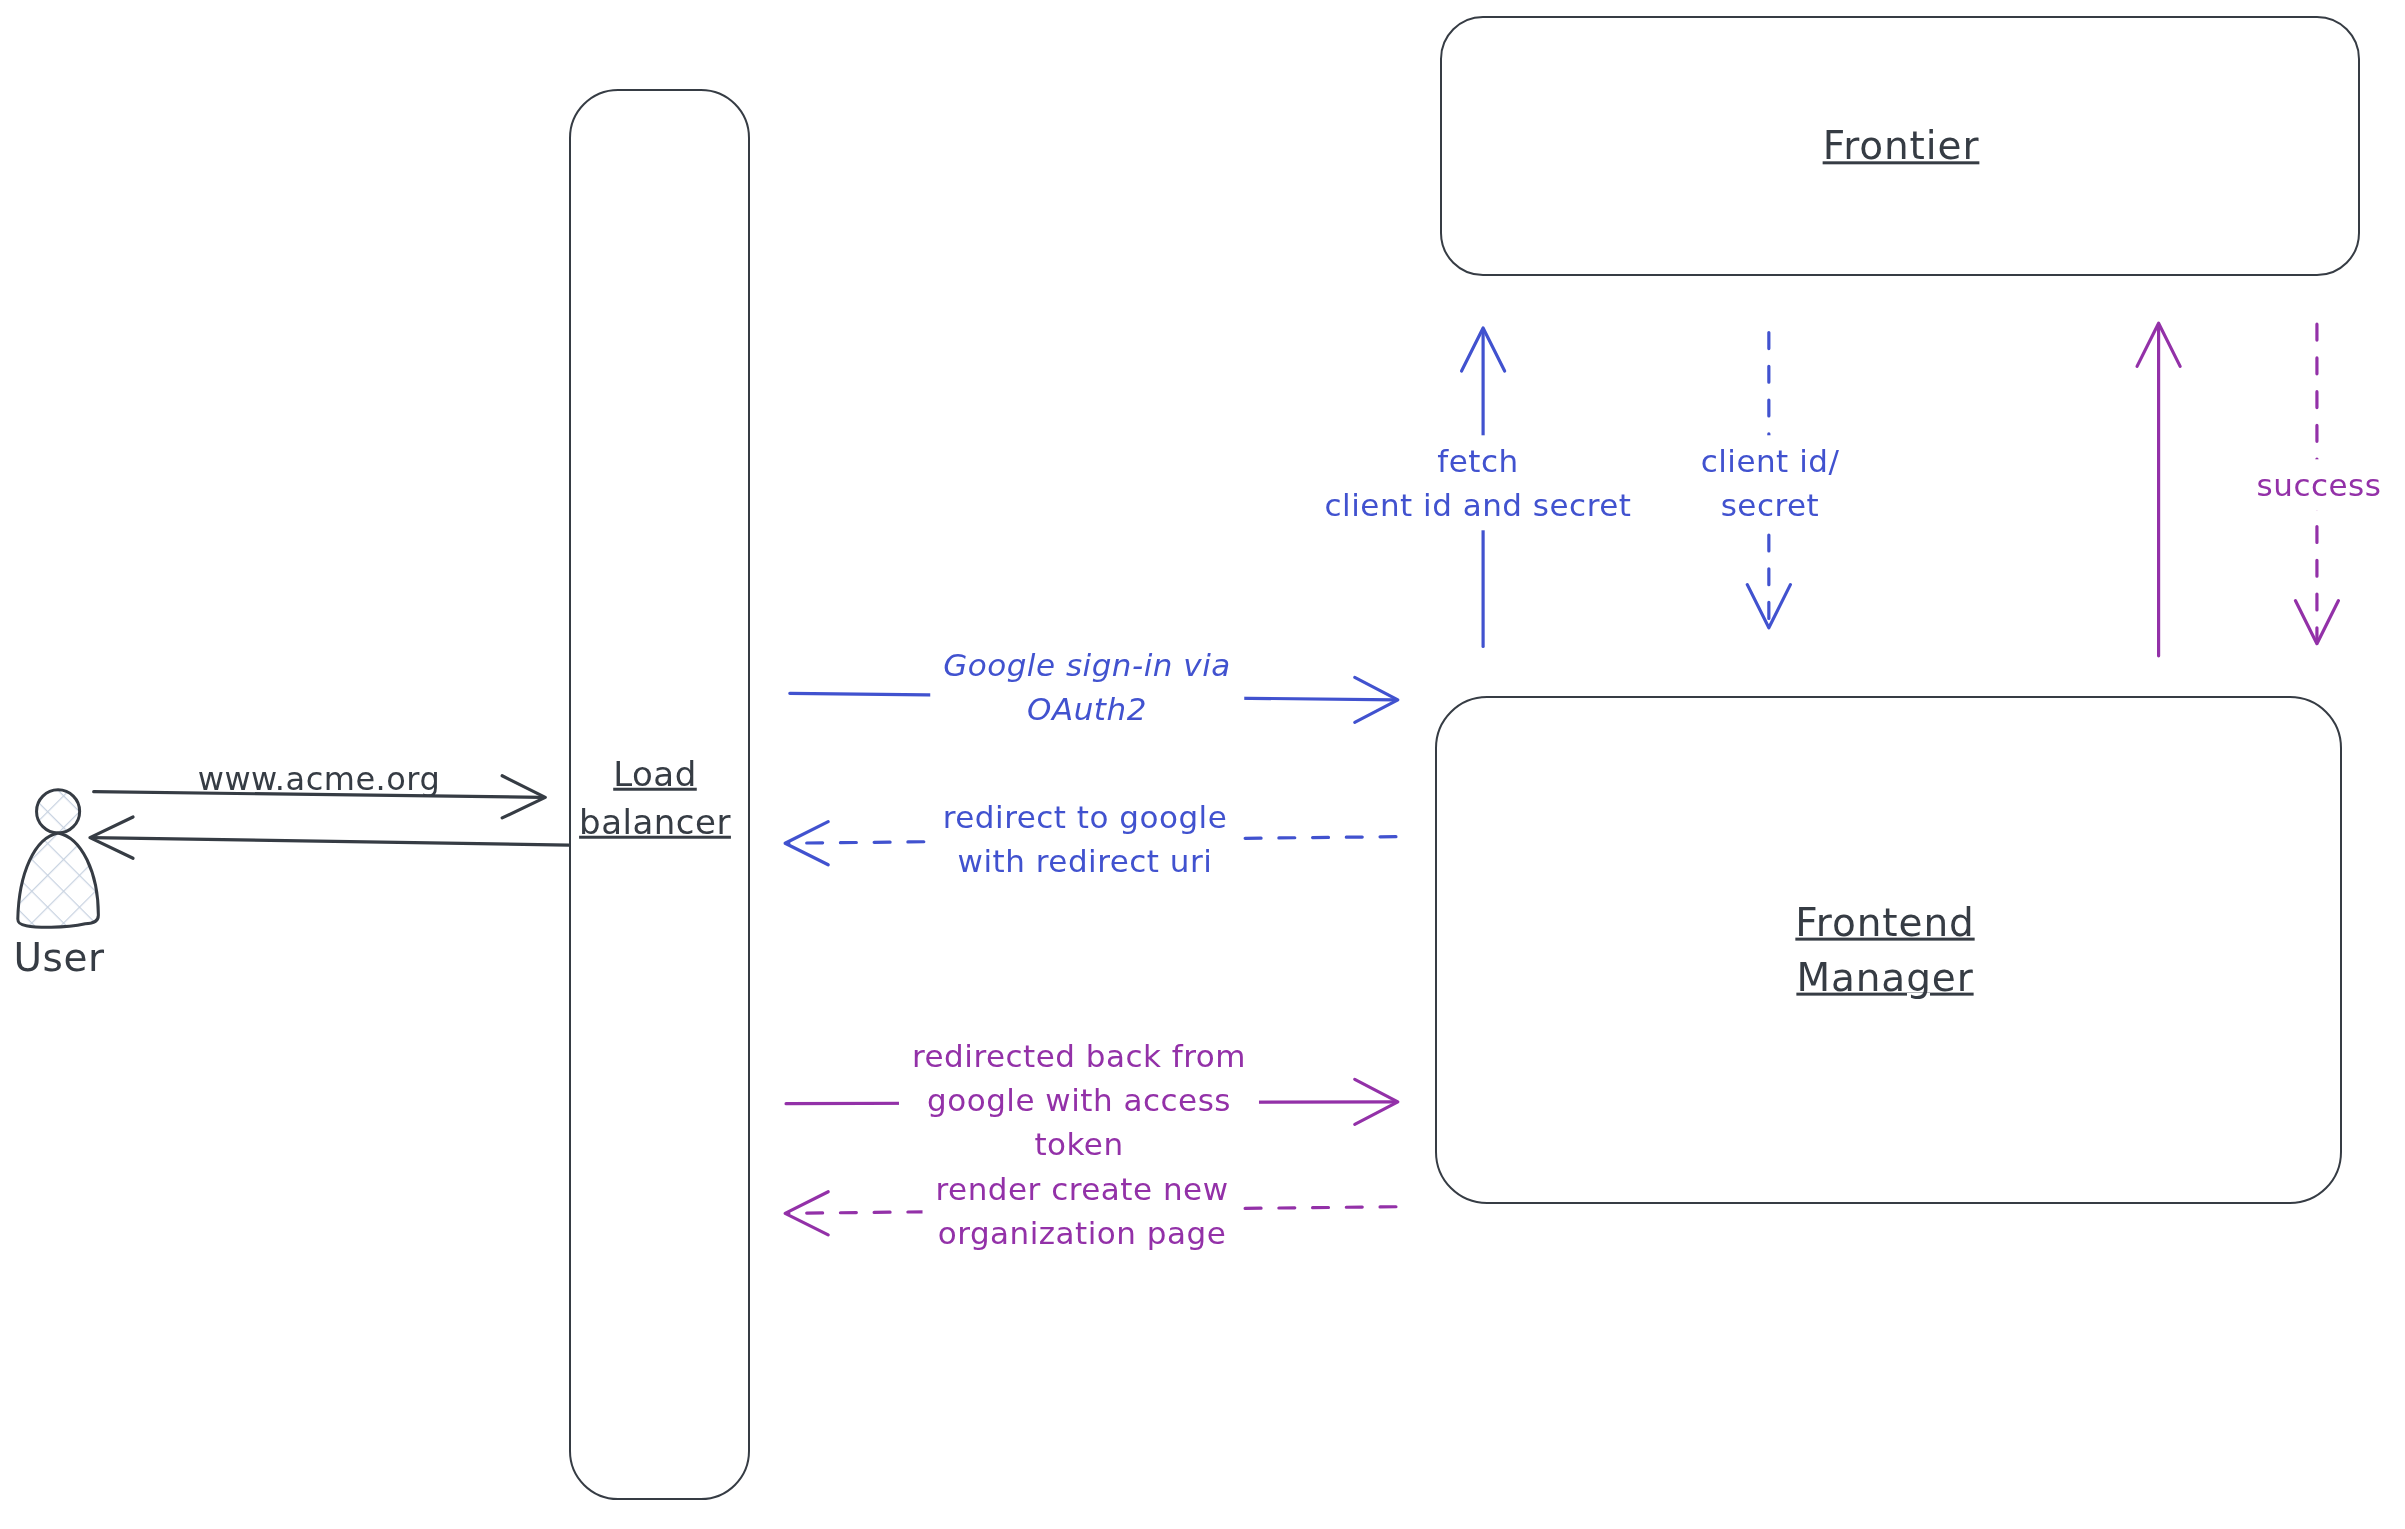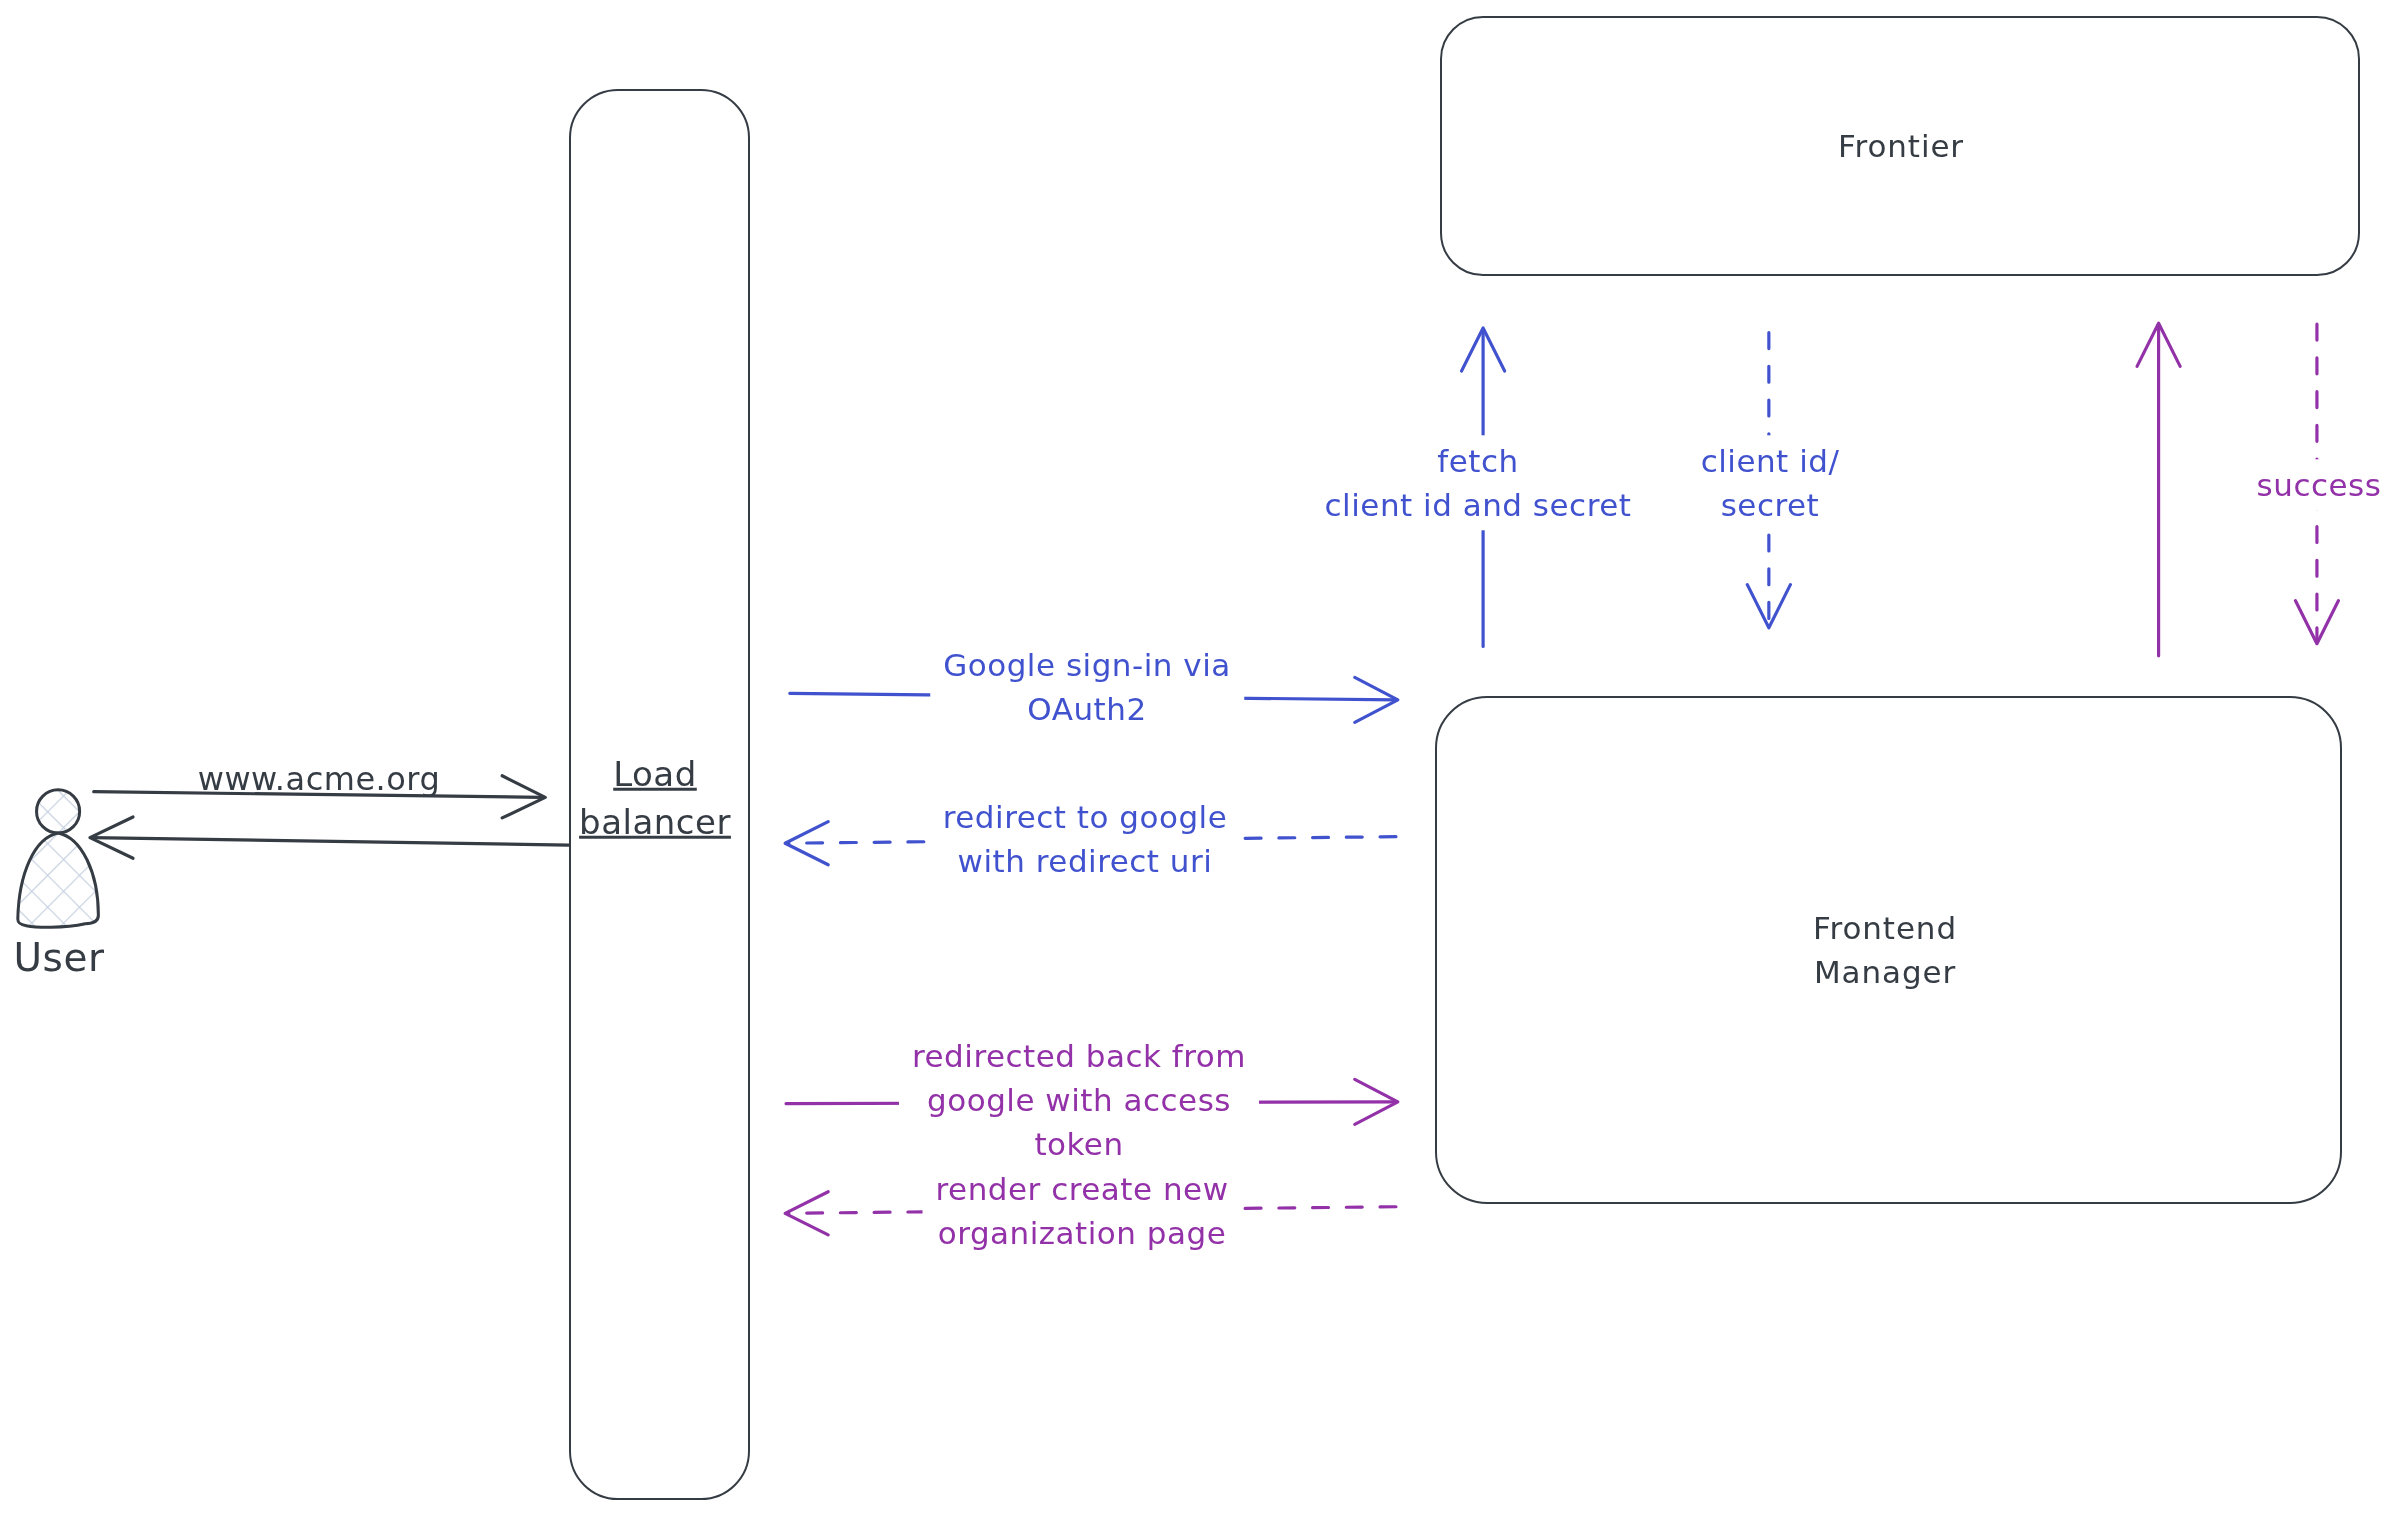--- a/index.html
+++ b/index.html
@@ -34,28 +34,28 @@
     transform:translate(-50%,-50%);
     text-align:center;
     white-space:pre-line;
     line-height:1.42;
     letter-spacing:0.5px;
     font-size:31px;
   }
   .bg{background:var(--bg);padding:3.7px 13px;}
   .blue{color:var(--blue);}
   .purple{color:var(--purple);}
-  .node-title{font-size:31px;letter-spacing:0.9px;}
+  .node-title{font-size:39px;letter-spacing:0.9px;text-decoration:underline;}
 
   #lbl-user{left:59px;top:958px;font-size:39px;}
   #lbl-load-balancer{left:655px;top:798px;font-size:34px;text-decoration:underline;}
   #lbl-frontier{left:1901px;top:146px;}
   #lbl-frontend-manager{left:1885px;top:950px;text-align:center;}
   #lbl-www{left:319px;top:780px;font-size:32px;}
-  #lbl-google-signin{left:1087px;top:687px;}
+  #lbl-google-signin{left:1087px;top:687px;font-style:italic;}
   #lbl-redirect-google{left:1085px;top:839px;}
   #lbl-redirected-back{left:1079px;top:1100px;}
   #lbl-render-page{left:1082px;top:1211px;}
   #lbl-fetch-secret{left:1478px;top:483px;}
   #lbl-client-id-secret{left:1770px;top:483px;}
   #lbl-create-user{left:2148px;top:488px;}
   #lbl-success{left:2319px;top:485px;}
 
   .arrow{fill:none;stroke-width:3.4px;stroke-linecap:round;stroke-linejoin:round;}
   .s-ink{stroke:var(--ink);}

